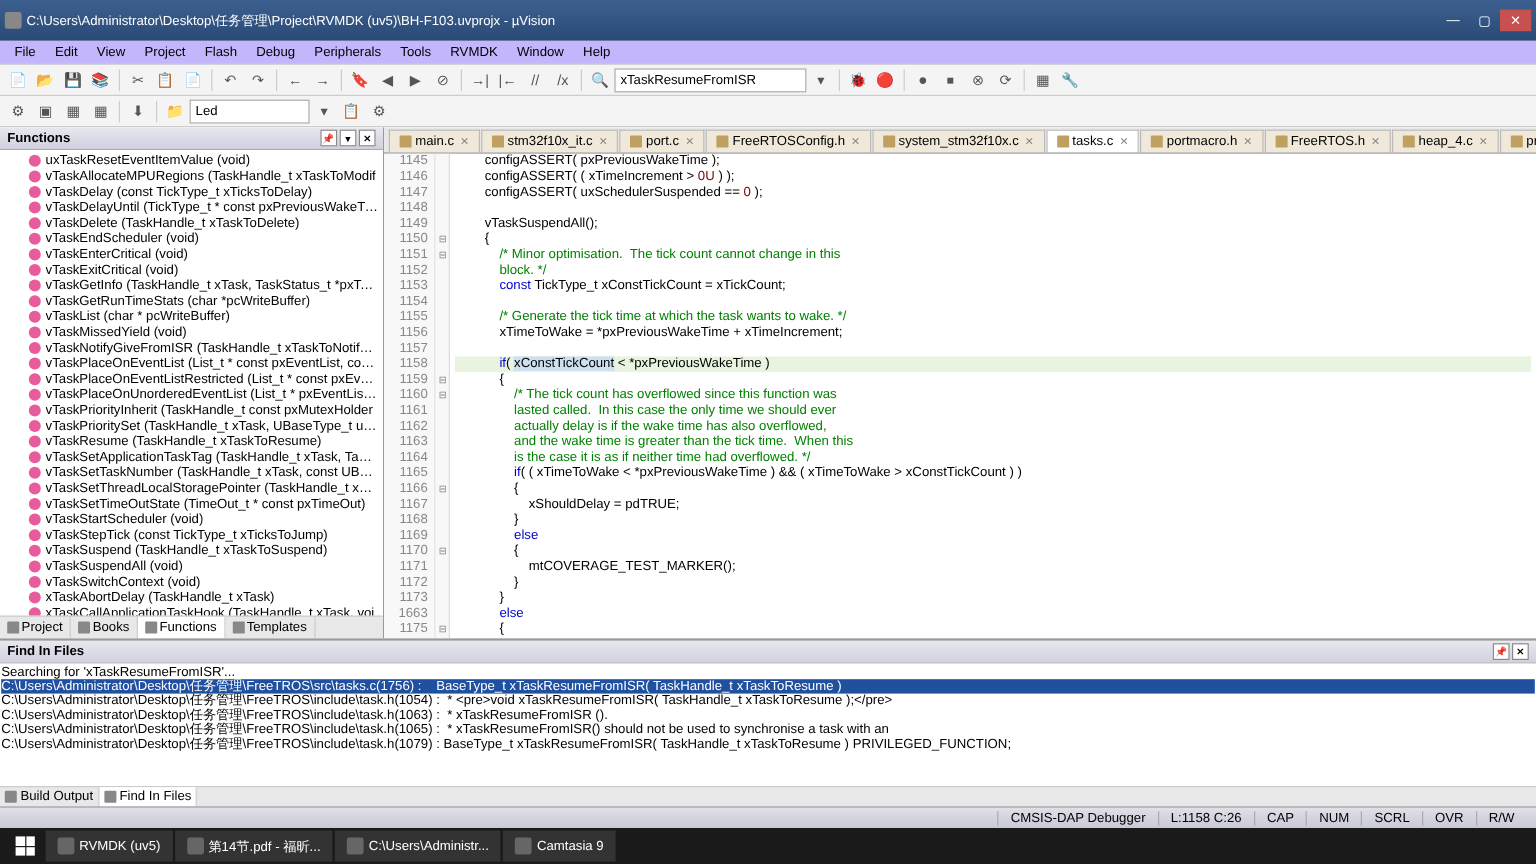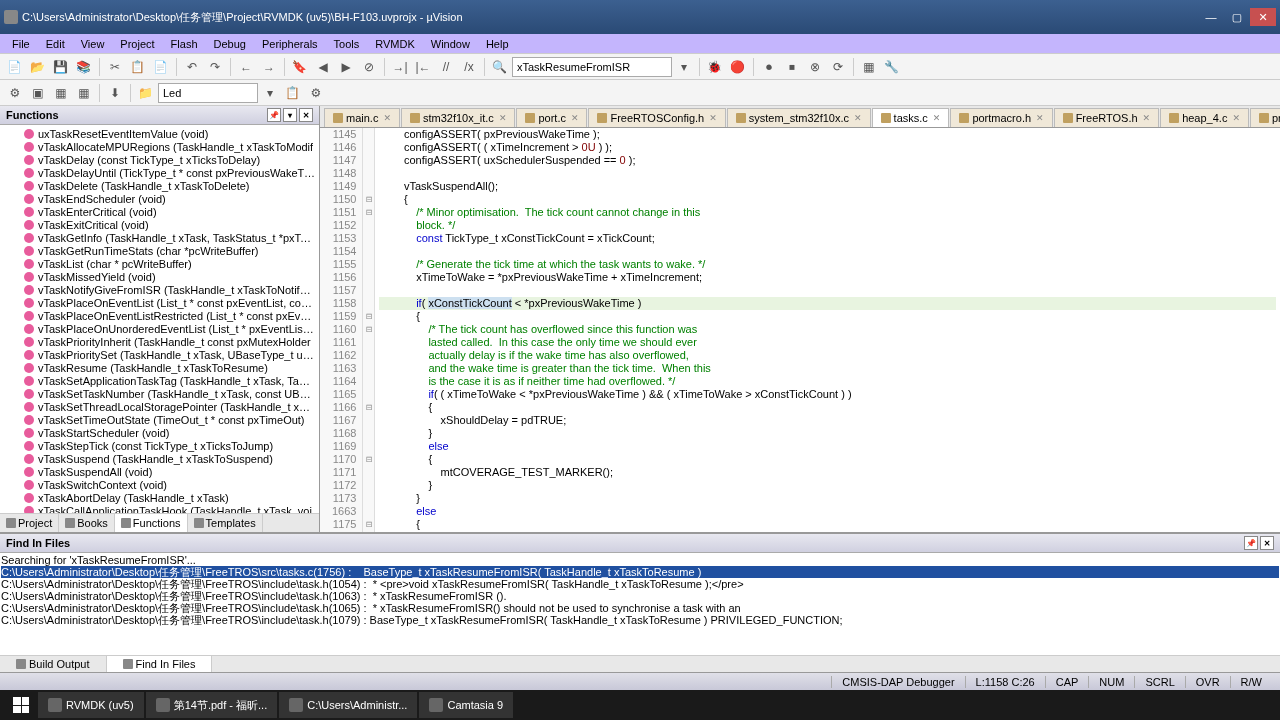--- a/index.html
+++ b/index.html
@@ -45,21 +45,21 @@
 .codeline.hl { background: #e8f4e0; }
 .kw-green { color: #008000; }
 .kw-blue { color: #0000cc; }
 .sel { background: #cde0f0; }
 .num { color: #800000; }
 .findpanel { height: 140px; display: flex; flex-direction: column; border-top: 2px solid #999; background: #fff; }
 .findcontent { flex: 1; overflow: auto; font-family: Consolas, monospace; font-size: 11px; line-height: 12px; padding: 1px; background: #fff; }
 .findline { white-space: pre; height: 12px; }
 .findline.hl { background: #2050a0; color: #fff; }
 .findtabs { display: flex; background: #e8e8e8; border-top: 1px solid #ccc; }
-.findtab { padding: 2px 16px; cursor: pointer; border-right: 1px solid #ccc; font-size: 11px; display: flex; align-items: center; gap: 3px; }
+.findtab { padding: 2px 4px; cursor: pointer; border-right: 1px solid #ccc; font-size: 11px; display: flex; align-items: center; gap: 3px; }
 .findtab.active { background: #fff; }
 .status { height: 18px; background: linear-gradient(#e0e0e8, #c8c8d8); display: flex; align-items: center; padding: 0 8px; font-size: 11px; border-top: 1px solid #999; }
 .status-item { padding: 0 10px; border-left: 1px solid #aaa; }
 .status-item:first-child { border: none; flex: 1; }
 .taskbar { height: 30px; background: #1a1a1a; display: flex; align-items: center; padding: 0 4px; }
 .taskbtn { height: 26px; padding: 0 10px; background: #333; color: #fff; margin-right: 2px; display: flex; align-items: center; cursor: pointer; font-size: 11px; gap: 4px; }
 .taskicon { width: 14px; height: 14px; background: #666; border-radius: 2px; }
 .winstart { width: 34px; height: 30px; display: flex; align-items: center; justify-content: center; cursor: pointer; }
 .winlogo { width: 16px; height: 16px; display: grid; grid-template-columns: 1fr 1fr; gap: 1px; }
 .winlogo div { background: #fff; }

